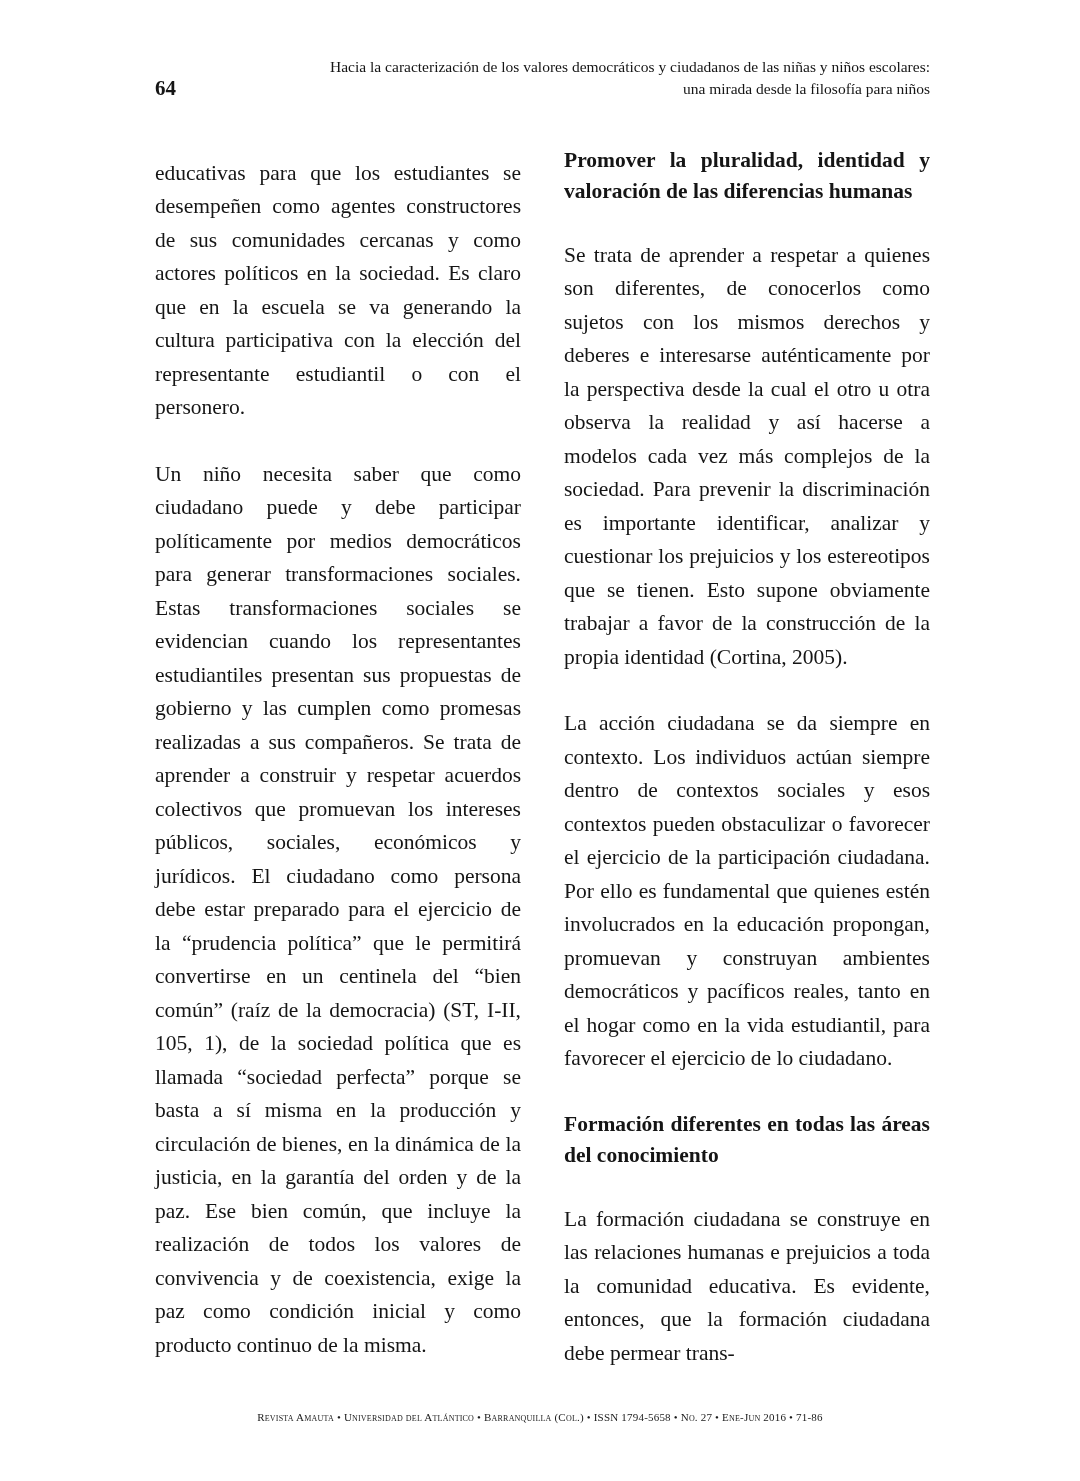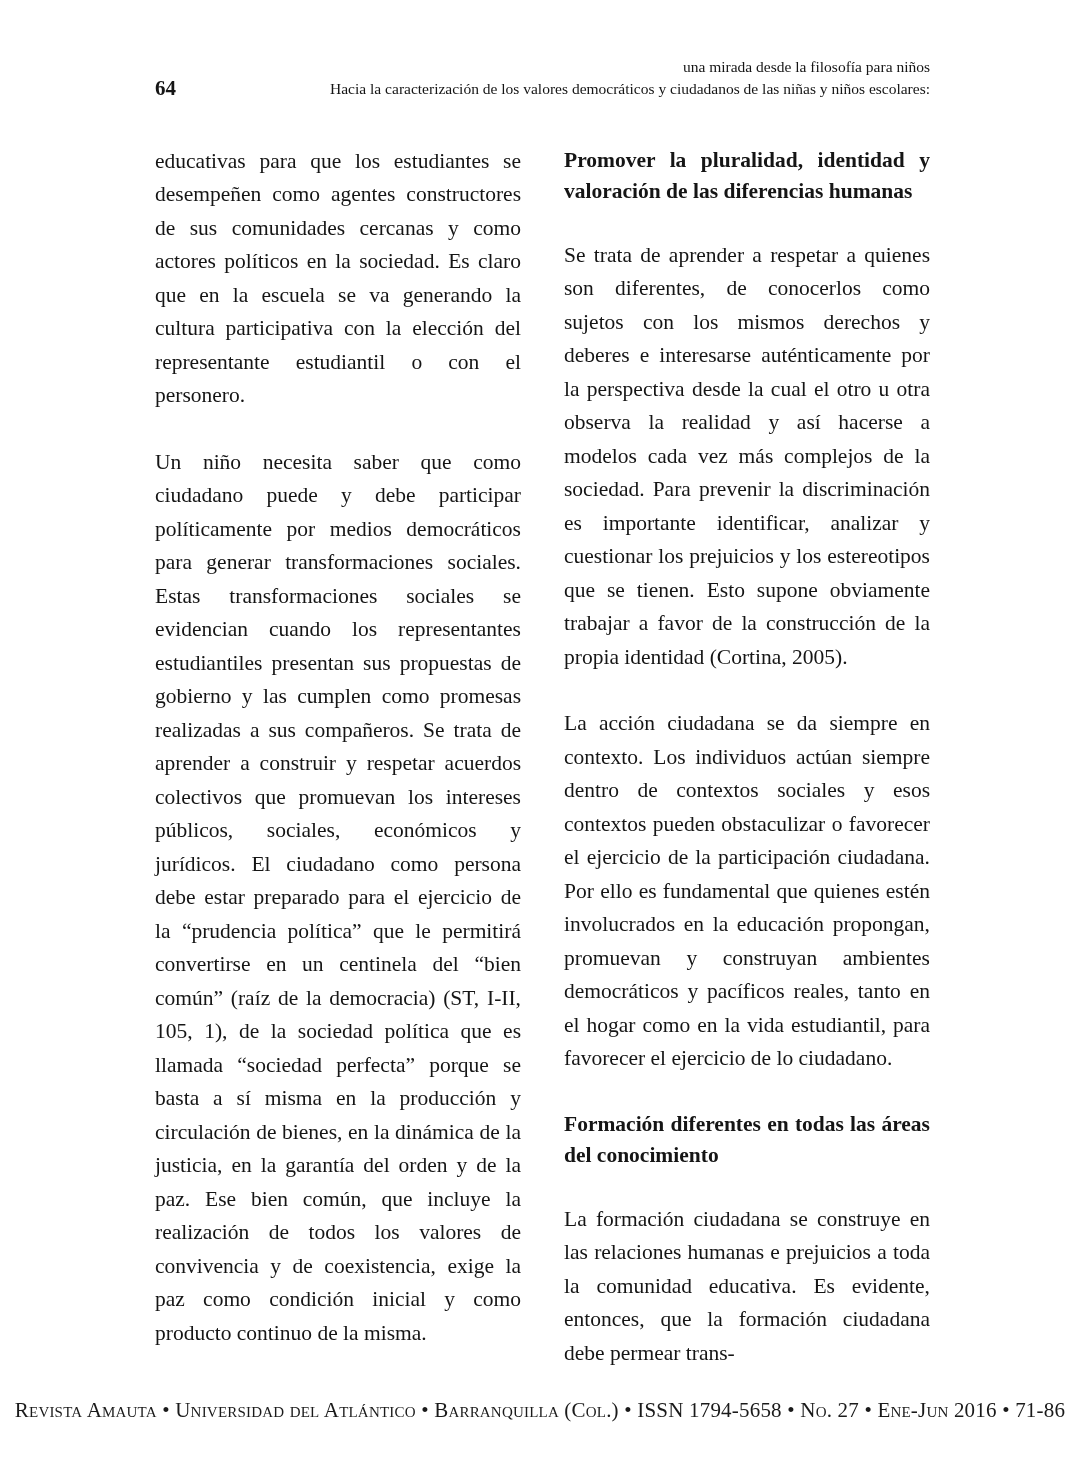--- a/index.html
+++ b/index.html
@@ -47,55 +47,55 @@
   .col {
     flex: 0 0 366px;
     width: 366px;
     font-size: 21.5px;
     line-height: 33.5px;
     text-align: justify;
     hyphens: auto;
     -webkit-hyphens: auto;
   }
   .col p {
-    margin: 0 0 33px 0;
+    margin: 12px 0 33px 0;
   }
   .col h2 {
     font-size: 21.5px;
     line-height: 31px;
     font-weight: bold;
     margin: 0 0 32px 0;
     text-align: justify;
     hyphens: auto;
   }
   .col p:last-child, .col h2:last-child {
     margin-bottom: 0;
   }
   .page-footer {
     position: absolute;
     left: 0;
     right: 0;
     bottom: 58px;
     text-align: center;
     font-variant: small-caps;
-    font-size: 21px;
+    font-size: 11px;
     letter-spacing: 0.2px;
     color: #1a1a1a;
   }
 </style>
 </head>
 <body>
 
 <div class="page">
 
   <header class="page-header">
     <div class="page-number">64</div>
     <div class="running-title">
+      <div>Hacia la caracterización de los valores democráticos y ciudadanos de las niñas y niños escolares:</div>
       <div>una mirada desde la filosofía para niños</div>
-      <div>Hacia la caracterización de los valores democráticos y ciudadanos de las niñas y niños escolares:</div>
     </div>
   </header>
 
   <main class="columns">
 
     <section class="col col-left">
       <p>educativas para que los estudiantes se desempeñen como agentes constructores de sus comunidades cercanas y como actores políticos en la sociedad. Es claro que en la escuela se va generando la cultura participativa con la elección del representante estudiantil o con el personero.</p>
       <p>Un niño necesita saber que como ciudadano puede y debe participar políticamente por medios democráticos para generar transformaciones sociales. Estas transformaciones sociales se evidencian cuando los representantes estudiantiles presentan sus propuestas de gobierno y las cumplen como promesas realizadas a sus compañeros. Se trata de aprender a construir y respetar acuerdos colectivos que promuevan los intereses públicos, sociales, económicos y jurídicos. El ciudadano como persona debe estar preparado para el ejercicio de la “prudencia política” que le permitirá convertirse en un centinela del “bien común” (raíz de la democracia) (ST, I-II, 105, 1), de la sociedad política que es llamada “sociedad perfecta” porque se basta a sí misma en la producción y circulación de bienes, en la dinámica de la justicia, en la garantía del orden y de la paz. Ese bien común, que incluye la realización de todos los valores de convivencia y de coexistencia, exige la paz como condición inicial y como producto continuo de la misma.</p>
     </section>
 

